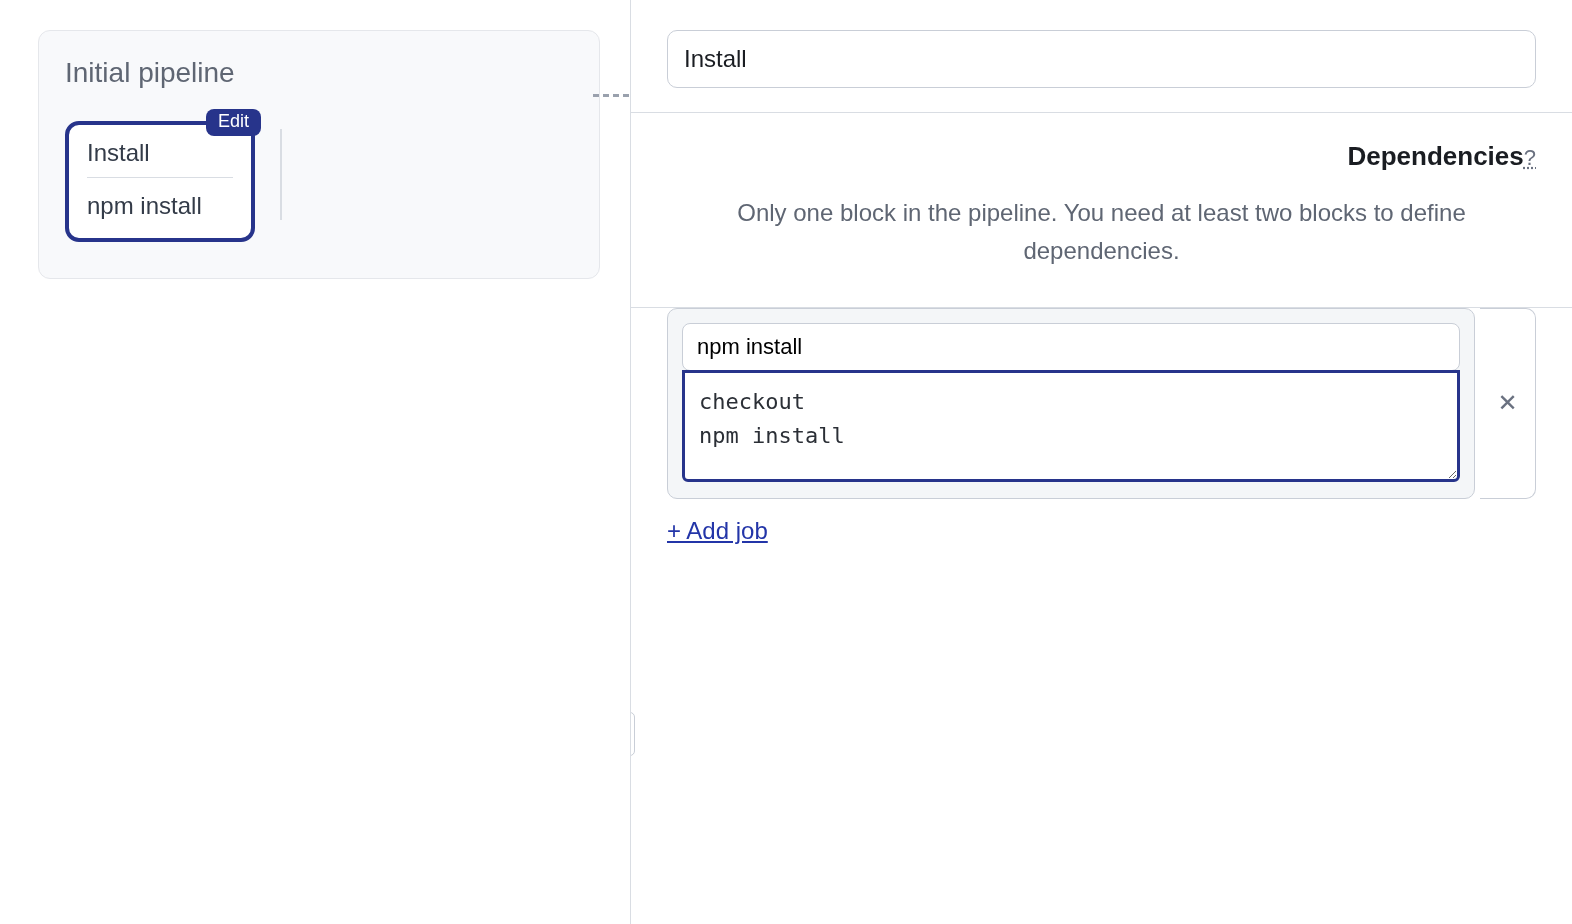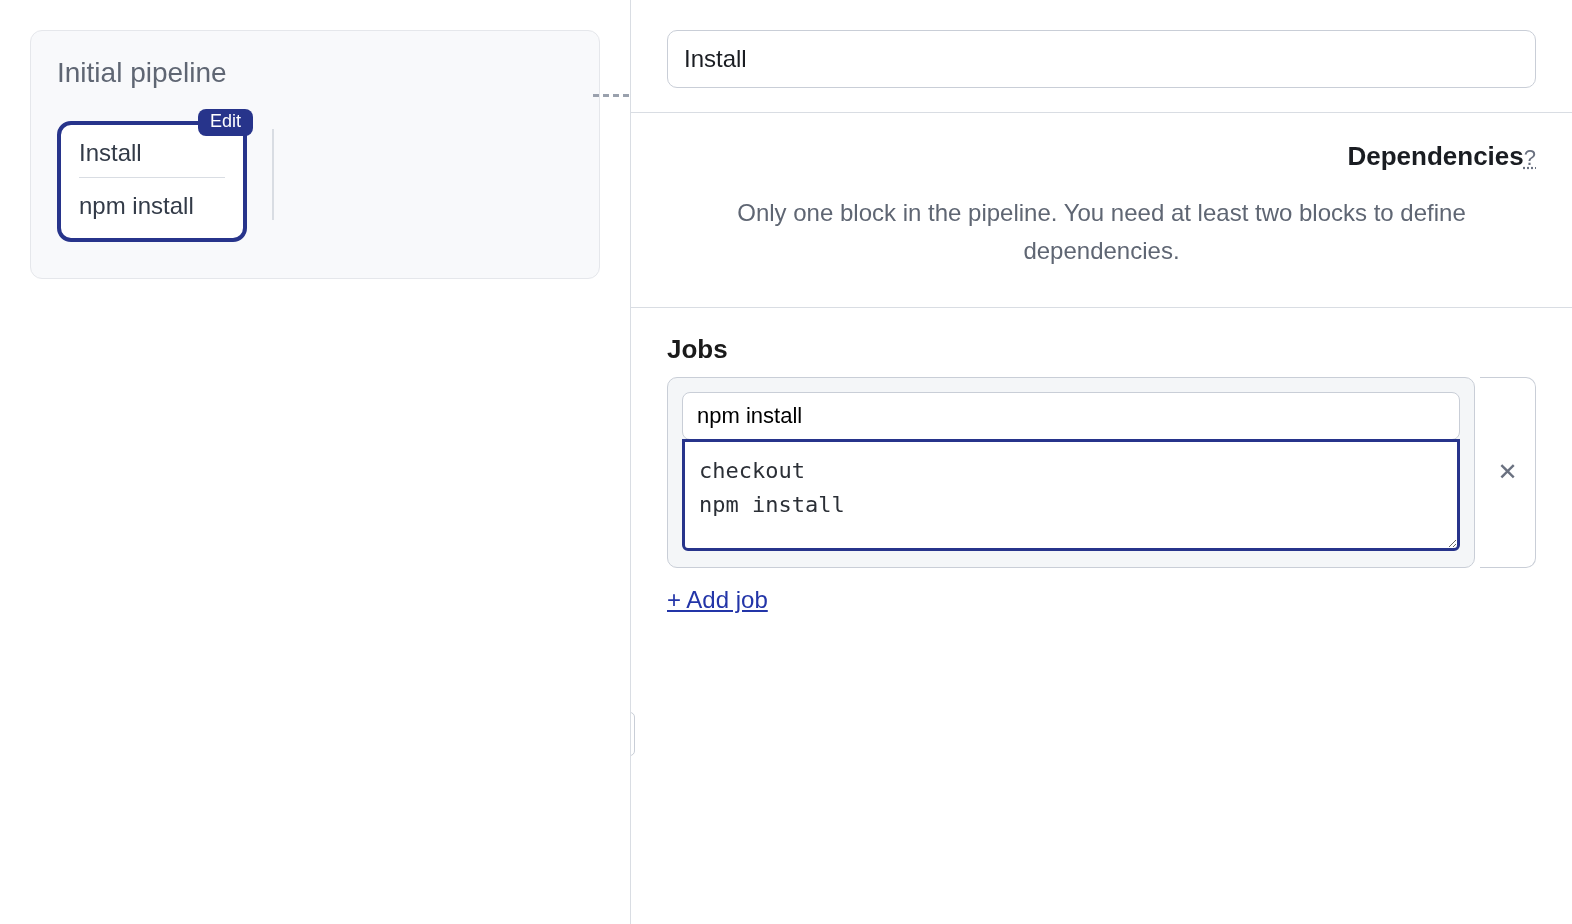--- a/index.html
+++ b/index.html
@@ -13,21 +13,21 @@
   }
   .app {
     display: flex;
     width: 100%;
     height: 100%;
     position: relative;
   }
   
   .left {
     width: 630px;
-    padding: 30px 30px 30px 30px;
+    padding: 30px 30px 30px 38px;
     position: relative;
   }
   .pipeline-card {
     background: #f8f9fb;
     border: 1px solid #e5e7eb;
     border-radius: 12px;
     padding: 26px 26px 36px 26px;
   }
   .pipeline-title {
     font-size: 28px;
@@ -296,21 +296,20 @@
 
     <div class="section bordered">
       <div class="dep-header">
         <div class="dep-title">Dependencies</div>
         <div class="q-help">?</div>
       </div>
       <div class="dep-msg">Only one block in the pipeline. You need at least two blocks to define dependencies.</div>
     </div>
 
     <div class="section">
-      <div class="jobs-title">Jobs</div>
 
       <div class="jobs-row">
         <div class="job-card">
           <input class="job-name-input" type="text" value="npm install" style="">
           <textarea class="job-commands" style="">checkout
 npm install</textarea>
         </div>
         <div class="job-remove">
           <span>✕</span>
         </div>

